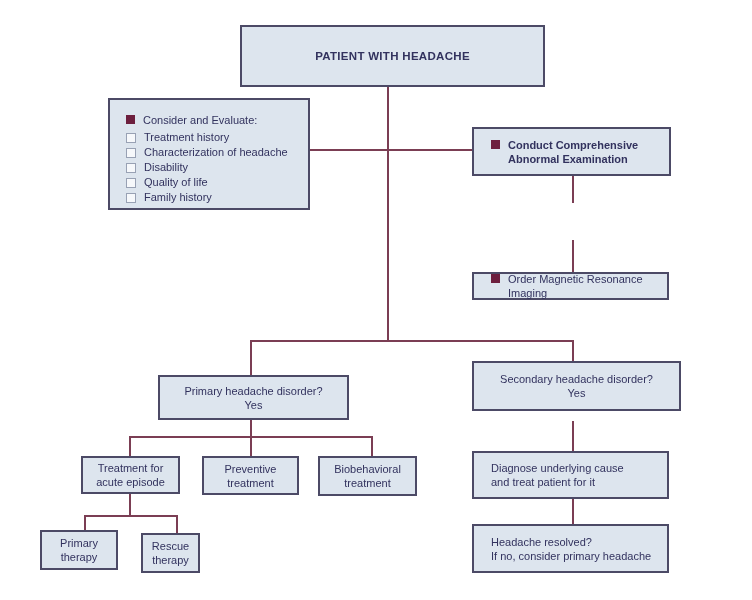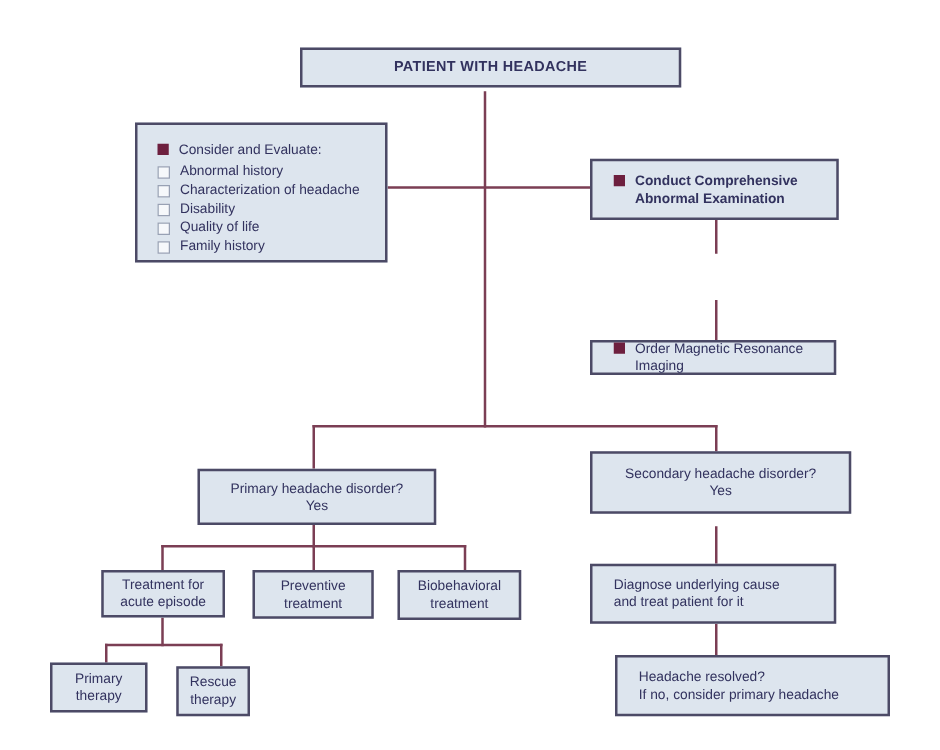--- a/index.html
+++ b/index.html
@@ -60,32 +60,32 @@
   <div class="line v" style="left:129px;top:436px;height:20px"></div>
   <div class="line v" style="left:250px;top:436px;height:20px"></div>
   <div class="line v" style="left:371px;top:436px;height:20px"></div>
   <div class="line v" style="left:129px;top:494px;height:23px"></div>
   <div class="line h" style="left:84px;top:515px;width:94px"></div>
   <div class="line v" style="left:84px;top:515px;height:18px"></div>
   <div class="line v" style="left:176px;top:515px;height:18px"></div>
   <div class="line v" style="left:572px;top:421px;height:30px"></div>
   <div class="line v" style="left:572px;top:499px;height:25px"></div>
 
-  <div class="node center bold title" style="left:240px;top:38px;width:305px;height:32px">
+  <div class="node center bold title" style="left:240px;top:25px;width:305px;height:62px">
     <span class="txt">PATIENT WITH HEADACHE</span>
   </div>
 
   <div class="node listbox" style="left:108px;top:98px;width:202px;height:112px">
     <div class="hdr">
       <span class="bullet"></span>
       <span class="txt">Consider and Evaluate:</span>
     </div>
     <div class="item">
       <span class="cb"></span>
-      <span>Abnormal history</span>
+      <span>Treatment history</span>
     </div>
     <div class="item">
       <span class="cb"></span>
       <span>Characterization of headache</span>
     </div>
     <div class="item">
       <span class="cb"></span>
       <span>Disability</span>
     </div>
     <div class="item">
@@ -148,18 +148,18 @@
   <div class="node center" style="left:40px;top:530px;width:78px;height:40px">
     <span class="txt">Primary
 therapy</span>
   </div>
 
   <div class="node center" style="left:141px;top:533px;width:59px;height:40px">
     <span class="txt">Rescue
 therapy</span>
   </div>
 
-  <div class="node leftpad" style="left:492px;top:524px;width:220px;height:49px">
+  <div class="node leftpad" style="left:472px;top:524px;width:197px;height:49px">
     <span class="txt">Headache resolved?
 If no, consider primary headache</span>
   </div>
 
 </div>
 
 </body></html>

